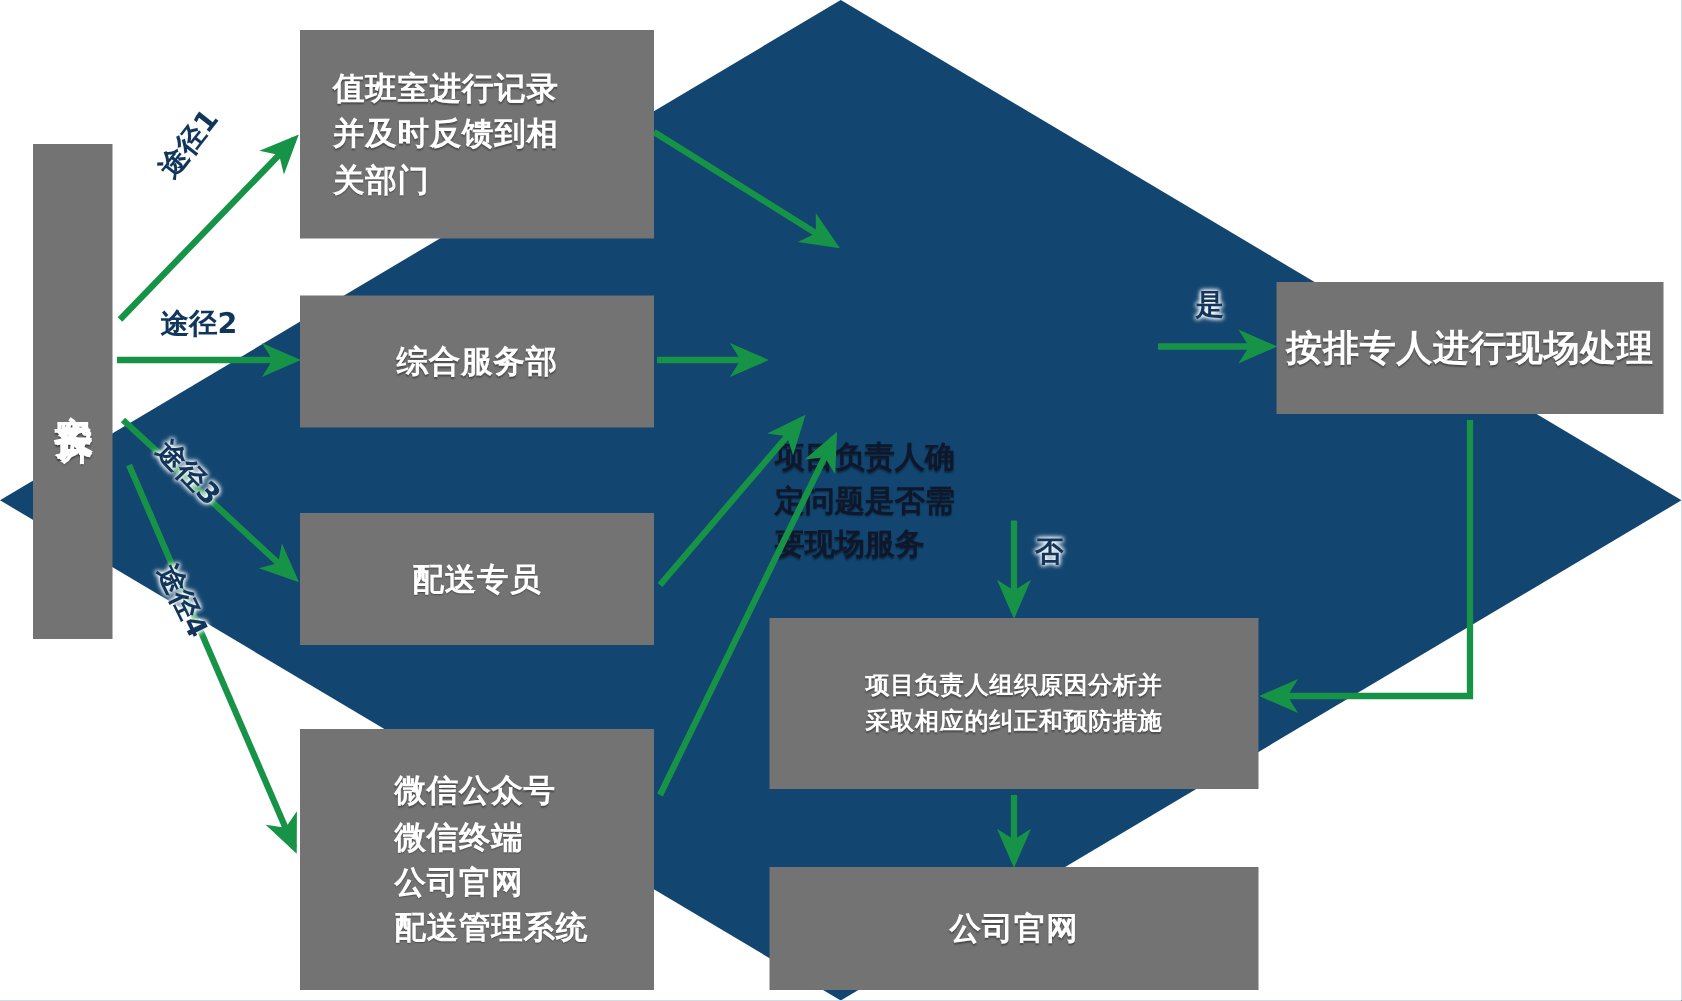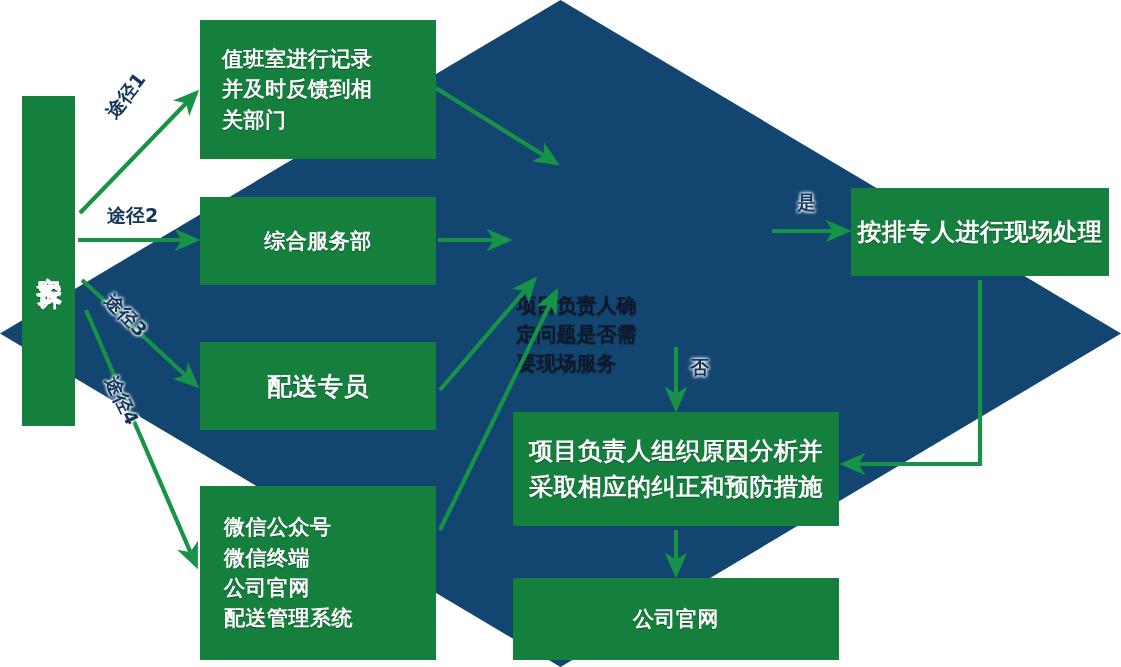--- a/index.html
+++ b/index.html
@@ -13,21 +13,21 @@
   }
   #canvas {
     position: relative;
     width: 1121px;
     height: 667px;
     background: #ffffff;
     overflow: hidden;
   }
   .node {
     position: absolute;
-    background: #15803d;
+    background: #737373;
     color: #ffffff;
     box-sizing: border-box;
     display: flex;
     align-items: center;
     font-weight: bold;
     letter-spacing: 0.5px;
     z-index: 3;
     text-shadow: 0 1px 1px rgba(0,0,0,0.35);
   }
   .node.center { justify-content: center; text-align: left; }
@@ -56,25 +56,25 @@
   #node-dutyroom {
     left: 200px; top: 20px; width: 236px; height: 139px;
     font-size: 21px; line-height: 1.45; padding-left: 22px; padding-right: 10px;
   }
   #node-service {
     left: 200px; top: 197px; width: 236px; height: 88px;
     font-size: 21px; justify-content: center;
   }
   #node-delivery {
     left: 200px; top: 342px; width: 236px; height: 88px;
-    font-size: 25px; justify-content: center;
+    font-size: 21px; justify-content: center;
   }
   #node-channels {
     left: 200px; top: 486px; width: 236px; height: 174px;
-    font-size: 21px; line-height: 1.45; padding-left: 24px; padding-right: 8px;
+    font-size: 21px; line-height: 1.45; padding-left: 63px; padding-right: 8px;
   }
 
   
   #node-decision {
     left: 512px; top: 93px; width: 250px; height: 268px;
     background: transparent;
     display: block;
     z-index: 3;
   }
   #node-decision .dia-shape {
@@ -95,21 +95,21 @@
     text-shadow: 0 1px 1px rgba(0,0,0,0.35);
     margin-left: 40px;
   }
 
   #node-onsite {
     left: 851px; top: 188px; width: 258px; height: 88px;
     font-size: 24px; justify-content: center;
   }
   #node-rootcause {
     left: 513px; top: 412px; width: 326px; height: 114px;
-    font-size: 24px; line-height: 1.5; justify-content: center; text-align: center;
+    font-size: 16px; line-height: 1.5; justify-content: center; text-align: center;
     padding: 0 14px;
   }
   #node-reply {
     left: 513px; top: 578px; width: 326px; height: 82px;
     font-size: 21px; justify-content: center;
   }
 
   
   #arrows {
     position: absolute;

